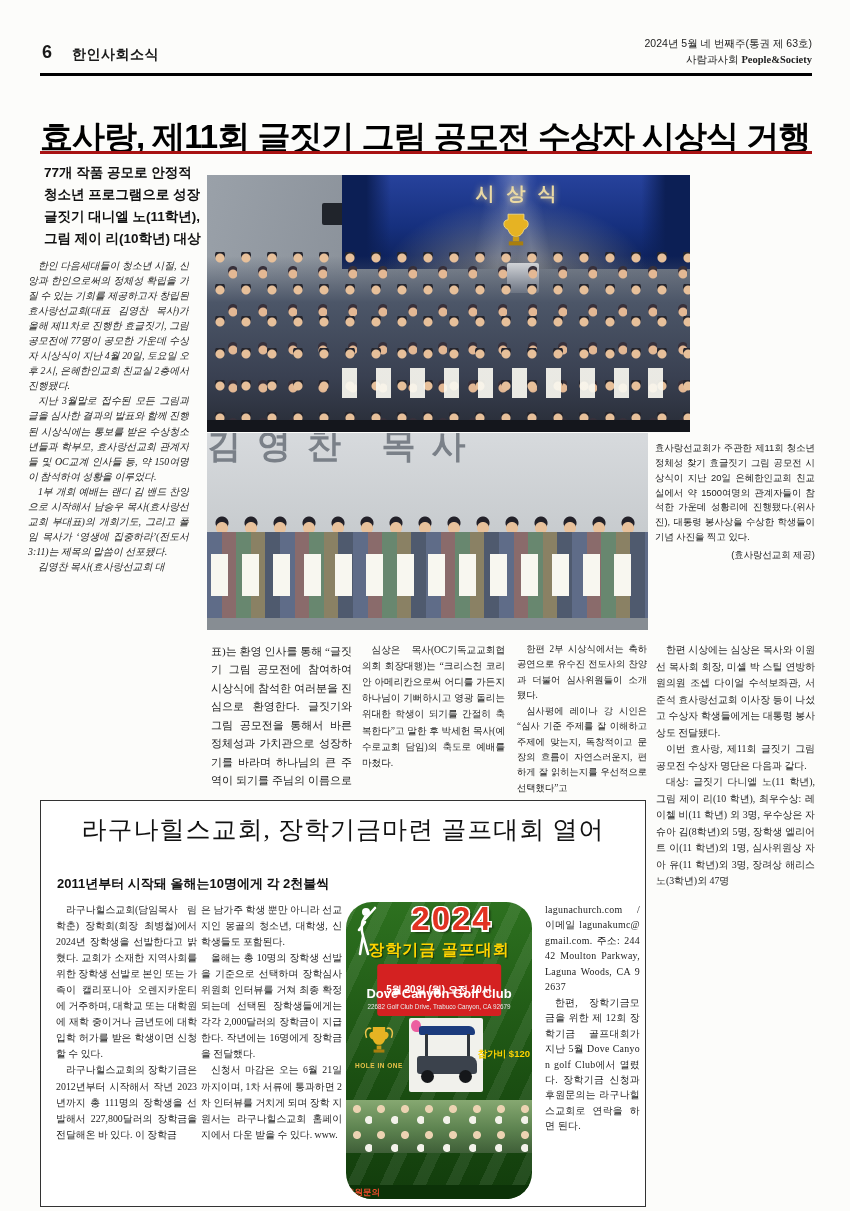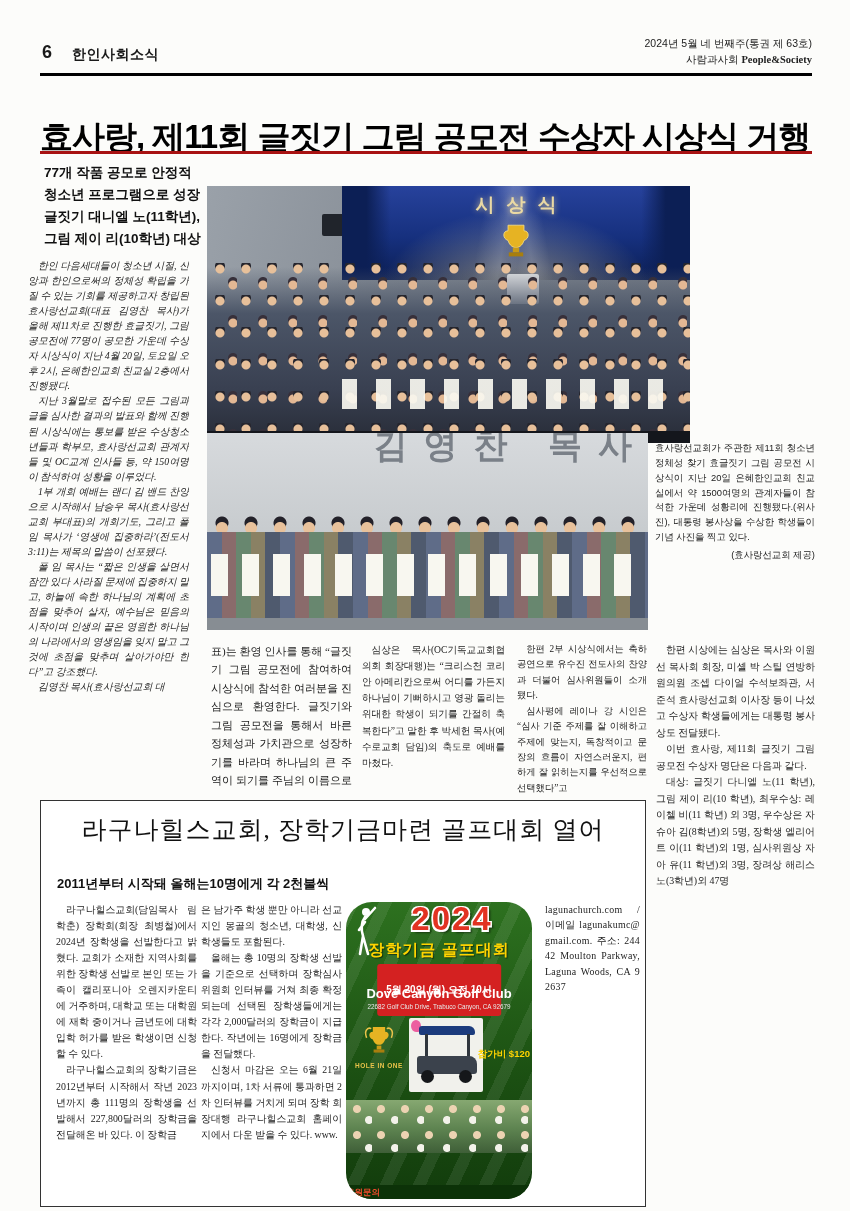--- a/index.html
+++ b/index.html
@@ -20,21 +20,21 @@
   .lead{left:44px;top:162px;width:162px;font:700 13.5px/1.62 "Liberation Sans",sans-serif;color:#111;}
   .col{position:absolute;text-align:justify;overflow:hidden;}
   .col p{margin:0;text-indent:1em;}
   .col p.ni{text-indent:0;}
   .c1{left:28px;top:258px;width:161px;height:534px;font-size:9.9px;line-height:1.52;font-style:italic;}
   .c2{left:211px;top:642px;width:141px;height:152px;font-size:11px;line-height:1.68;}
   .c3{left:362px;top:642px;width:143px;height:152px;font-size:9.6px;line-height:1.68;}
   .c4{left:517px;top:642px;width:130px;height:152px;font-size:9.3px;line-height:1.66;}
   .c5{left:656px;top:642px;width:159px;height:548px;font-size:9.9px;line-height:1.67;}
   
-  .photo1{left:207px;top:186px;width:483px;height:257px;overflow:hidden;
+  .photo1{left:207px;top:175px;width:483px;height:257px;overflow:hidden;
           background:linear-gradient(105deg,#9aa1a9 0%,#868d96 40%,#737a85 100%);}
   .p1-speaker{left:115px;top:28px;width:38px;height:22px;background:#20242b;border-radius:2px;}
   .p1-screen{left:135px;top:0;width:348px;height:94px;overflow:hidden;
      background:
        linear-gradient(90deg,#0c1f55 0 7%,rgba(12,31,85,0) 14%),
        linear-gradient(-90deg,#0c1f55 0 7%,rgba(12,31,85,0) 14%),
        radial-gradient(ellipse at 50% 115%,rgba(255,235,170,.5),transparent 55%),
        linear-gradient(180deg,#27429c 0%,#16307e 55%,#0c1f55 100%);}
   .p1-beams{position:absolute;inset:0;background:
        linear-gradient(100deg,transparent 40%,rgba(255,255,255,.16) 47%,transparent 52%),
@@ -50,21 +50,21 @@
        radial-gradient(circle 5px   at 13px 3px,#26262e 0 4.5px,transparent 5.5px),
        radial-gradient(circle 4.5px at 26px 22px,#e3b894 0 4px,transparent 5px),
        radial-gradient(circle 5px   at 26px 19px,#37303a 0 4.5px,transparent 5.5px),
        linear-gradient(180deg,#55607400 0 4px,#4c5668 30%,#394051 75%,#2b303c 100%);
      background-size:26px 32px,26px 32px,30px 38px,30px 38px,100% 100%;}
   .p1-certs{left:28%;right:3%;bottom:34px;height:30px;
      background:repeating-linear-gradient(90deg,rgba(249,248,240,.92) 0 15px,rgba(249,248,240,0) 15px 34px);}
   .p1-floor{left:0;right:0;bottom:0;height:12px;background:#14161c;}
   .photo2{left:207px;top:433px;width:441px;height:197px;overflow:hidden;
           background:linear-gradient(180deg,#d7dadd 0%,#c6cacd 55%,#a7adb3 100%);}
-  .p2-screen-text{position:absolute;top:-10px;left:0;right:0;height:40px;overflow:hidden;text-align:right;
+  .p2-screen-text{position:absolute;top:-10px;left:0;right:0;height:40px;overflow:hidden;text-align:left;
           font:700 34px "Liberation Serif",serif;color:#7a8088;letter-spacing:16px;}
   .p2-heads{left:0;right:0;bottom:88px;height:30px;
      background:
        radial-gradient(circle 6px at 15px 16px,#e8c19b 0 5.5px,transparent 6.5px),
        radial-gradient(circle 6.5px at 15px 11px,#232129 0 6px,transparent 7px);
      background-size:29px 30px;}
   .p2-bodies{left:0;right:0;bottom:12px;height:86px;
      background:repeating-linear-gradient(90deg,#5f6c88 0 15px,#8a6b6b 15px 29px,#68876f 29px 44px,#8a8164 44px 58px,#4f5a6e 58px 73px);}
   .p2-certs{left:4px;right:4px;bottom:34px;height:42px;
      background:repeating-linear-gradient(90deg,#f8f7f0 0 17px,rgba(248,247,240,0) 17px 31px);}
@@ -146,21 +146,20 @@
   <div>77개 작품 공모로  안정적</div>
   <div>청소년 프로그램으로 성장</div>
   <div>글짓기 대니엘 노(11학년),</div>
   <div>그림 제이 리(10학년) 대상</div>
 </div>
 
 <div class="col c1">
   <p>한인 다음세대들이 청소년 시절, 신앙과 한인으로써의 정체성 확립을 가질 수 있는 기회를 제공하고자 창립된 효사랑선교회(대표 김영찬 목사)가 올해 제11차로 진행한 효글짓기, 그림공모전에 77명이 공모한 가운데 수상자 시상식이 지난 4월 20일, 토요일 오후 2시, 은혜한인교회 친교실 2층에서 진행됐다.</p>
   <p>지난 3월말로 접수된 모든 그림과 글을 심사한 결과의 발표와 함께 진행된 시상식에는 통보를 받은 수상청소년들과 학부모, 효사랑선교회 관계자들 및 OC교계 인사들 등, 약 150여명이 참석하여 성황을 이루었다.</p>
   <p>1부 개회 예배는 랜디 김 밴드 찬양으로 시작해서 남승우 목사(효사랑선교회 부대표)의 개회기도, 그리고 폴 임 목사가 ‘영생에 집중하라’(전도서 3:11)는 제목의 말씀이 선포됐다.</p>
-  <p>폴 임 목사는 “짧은 인생을 살면서  잠깐 있다 사라질 문제에 집중하지 말고, 하늘에 속한 하나님의 계획에 초점을 맞추어 살자, 예수님은 믿음의 시작이며 인생의 끝은 영원한 하나님의 나라에서의 영생임을 잊지 말고 그것에 초점을 맞추며 살아가야만 한다”고 강조했다.</p>
   <p>김영찬 목사(효사랑선교회 대</p>
 </div>
 
 <div class="abs photo1">
   <div class="abs p1-speaker"></div>
   <div class="abs p1-screen">
     <div class="p1-beams"></div>
     <div class="p1-screen-title">시상식</div>
     <svg class="p1-trophy" width="32" height="40" viewBox="0 0 40 50">
       <path d="M10 4h20v7c7 0 7 10 0 12-2 7-7 9-10 9s-8-2-10-9c-7-2-7-12 0-12z" fill="#e6b323" stroke="#f8e08a" stroke-width="1"></path>
@@ -208,24 +207,25 @@
   <div class="box-subtitle">2011년부터 시작돼 올해는10명에게 각 2천불씩</div>
 </div>
 
 <div class="col b1">
   <p>라구나힐스교회(담임목사 림학춘) 장학회(회장 최병철)에서 2024년 장학생을 선발한다고 밝혔다. 교회가 소재한 지역사회를 위한 장학생 선발로 본인 또는 가족이 캘리포니아 오렌지카운티에 거주하며, 대학교 또는 대학원에 재학 중이거나 금년도에 대학 입학 허가를 받은 학생이면 신청할 수 있다.</p>
   <p>라구나힐스교회의 장학기금은 2012년부터 시작해서 작년 2023년까지 총 111명의 장학생을 선발해서 227,800달러의 장학금을 전달해온 바 있다. 이 장학금</p>
 </div>
 <div class="col b2">
   <p class="ni">은 남가주 학생 뿐만 아니라 선교지인 몽골의 청소년, 대학생, 신학생들도 포함된다.</p>
   <p>올해는 총 10명의 장학생 선발을 기준으로 선택하며 장학심사위원회 인터뷰를 거쳐 최종 확정되는데 선택된 장학생들에게는 각각 2,000달러의 장학금이 지급한다. 작년에는 16명에게 장학금을 전달했다.</p>
-  <p>신청서 마감은 오는 6월 21일까지이며, 1차 서류에 통과하면 2차 인터뷰를 거치게 되며 장학 회장대행 라구나힐스교회 홈페이지에서 다운 받을 수 있다. www.</p>
+  <p>신청서 마감은 오는 6월 21일까지이며, 1차 서류에 통과하면 2차 인터뷰를 거치게 되며 장학 지원서는 라구나힐스교회 홈페이지에서 다운 받을 수 있다. www.</p>
 </div>
 <div class="col b3">
   <p class="ni">lagunachurch.com / 이메일 lagunakumc@gmail.com. 주소: 24442 Moulton Parkway, Laguna Woods, CA 92637</p>
+  <p>한편, 장학기금모금을 위한 제 12회 장학기금 골프대회가 지난 5월 Dove Canyon golf Club에서 열렸다. 장학기금 신청과 후원문의는 라구나힐스교회로 연락을 하면 된다.</p>
 </div>
 
 <div class="abs poster">
   <svg class="golfer" width="30" height="52" viewBox="0 0 30 52">
     <circle cx="17" cy="6" r="4" fill="#fff"></circle>
     <path d="M16 11 C12 16 12 24 14 30 L11 48 M14 30 L19 48 M16 13 L26 2 M16 16 L10 24" stroke="#fff" stroke-width="2.6" fill="none" stroke-linecap="round"></path>
   </svg>
   <div class="poster-year">2024</div>
   <div class="poster-title">장학기금 골프대회</div>
   <div class="poster-date">5월 20일 (월) 오전 10시</div>

